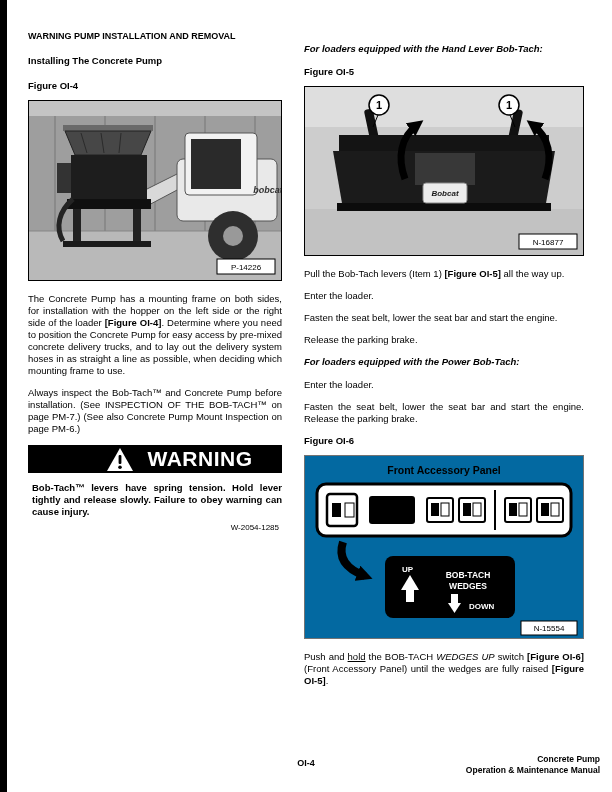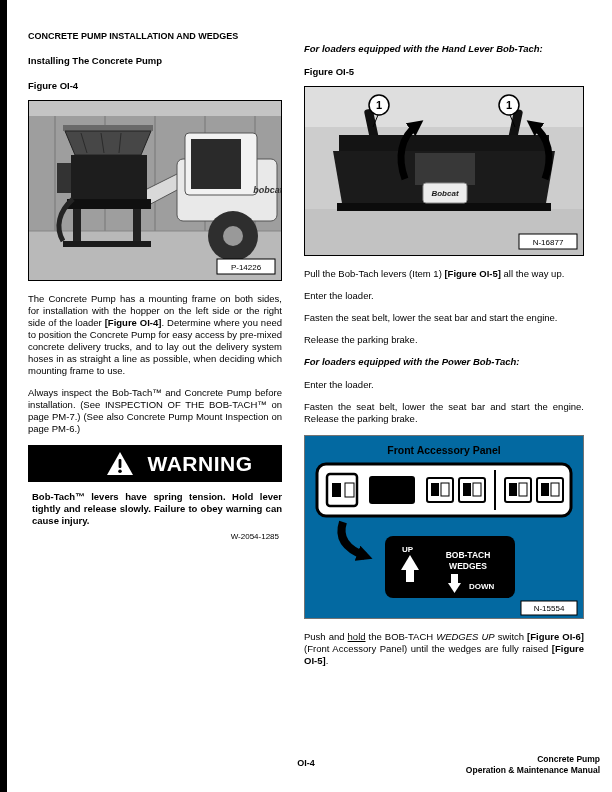--- a/index.html
+++ b/index.html
@@ -21,38 +21,38 @@
   .photo{position:relative;border:1px solid #000;margin:0 0 12px 0;line-height:0;background:#c8c8c8;}
   .photo svg{display:block;}
   .figure-frame{position:relative;border:1px solid #737373;margin:0 0 12px 0;line-height:0;background:#0369a1;}
   .figure-frame svg{display:block;}
 
   p.body{font-size:9.5px;line-height:12px;text-align:justify;margin:0 0 10px 0;}
   .seg-b{font-weight:bold;}
   .seg-i{font-style:italic;}
   .seg-u{text-decoration:underline;}
 
-  .warning-box{background:#000;color:#fff;height:37px;display:flex;align-items:center;justify-content:center;gap:14px;margin:3px 0 9px 0;padding-left:48px;}
+  .warning-box{background:#000;color:#fff;height:28px;display:flex;align-items:center;justify-content:center;gap:14px;margin:3px 0 9px 0;padding-left:48px;}
   .warning-title{font-size:21px;font-weight:bold;letter-spacing:0.5px;}
   .warn-text{font-size:9.5px;font-weight:bold;line-height:12px;text-align:justify;margin:0 0 5px 4px;}
   .code{font-size:8px;text-align:right;margin:3px;}
 
   .footer-center{position:absolute;left:0;width:612px;bottom:24px;text-align:center;font-size:9px;font-weight:bold;}
   .footer-right{position:absolute;right:12px;bottom:16px;text-align:right;font-size:8.5px;font-weight:bold;line-height:11px;}
 
   svg text{font-family:"Liberation Sans", sans-serif;}
 </style>
 </head>
 <body>
 
 <div class="page">
   <div class="bleed-bar"></div>
 
   <div class="col col-left">
-    <h1 class="h-caps">CONCRETE PUMP INSTALLATION AND WEDGES</h1>
+    <h1 class="h-caps">WARNING PUMP INSTALLATION AND REMOVAL</h1>
     <h2 class="h-sub">Installing The Concrete Pump</h2>
     <div class="fig-label">Figure OI-4</div>
 
     <div class="photo">
       <svg width="252" height="179" viewBox="0 0 252 179">
 
         <rect x="0" y="0" width="252" height="179" fill="#9e9e9e"></rect>
         <rect x="0" y="0" width="252" height="15" fill="#c4c4c4"></rect>
         <g stroke="#8a8a8a" stroke-width="2">
           <line x1="26" y1="15" x2="26" y2="130"></line>
@@ -161,20 +161,21 @@
 
     <p class="body"><span>Pull the Bob-Tach levers (Item 1) </span><span class="seg-b">[Figure OI-5]</span><span> all the way up.</span></p>
     <p class="body">Enter the loader.</p>
     <p class="body">Fasten the seat belt, lower the seat bar and start the engine.</p>
     <p class="body">Release the parking brake.</p>
 
     <div class="h-ital">For loaders equipped with the Power Bob-Tach:</div>
     <p class="body">Enter the loader.</p>
     <p class="body">Fasten the seat belt, lower the seat bar and start the engine. Release the parking brake.</p>
 
+    <div class="fig-label">Figure OI-6</div>
 
     <div class="figure-frame">
       <svg width="278" height="182" viewBox="0 0 278 182">
         <defs>
           <marker id="ah6" markerUnits="userSpaceOnUse" markerWidth="16" markerHeight="16" refX="8" refY="8" orient="auto">
             <path d="M0,0 L16,8 L0,16 Z" fill="#000"></path>
           </marker>
         </defs>
 
         <text x="139" y="18" font-size="10.5" font-weight="bold" text-anchor="middle">Front Accessory Panel</text>

